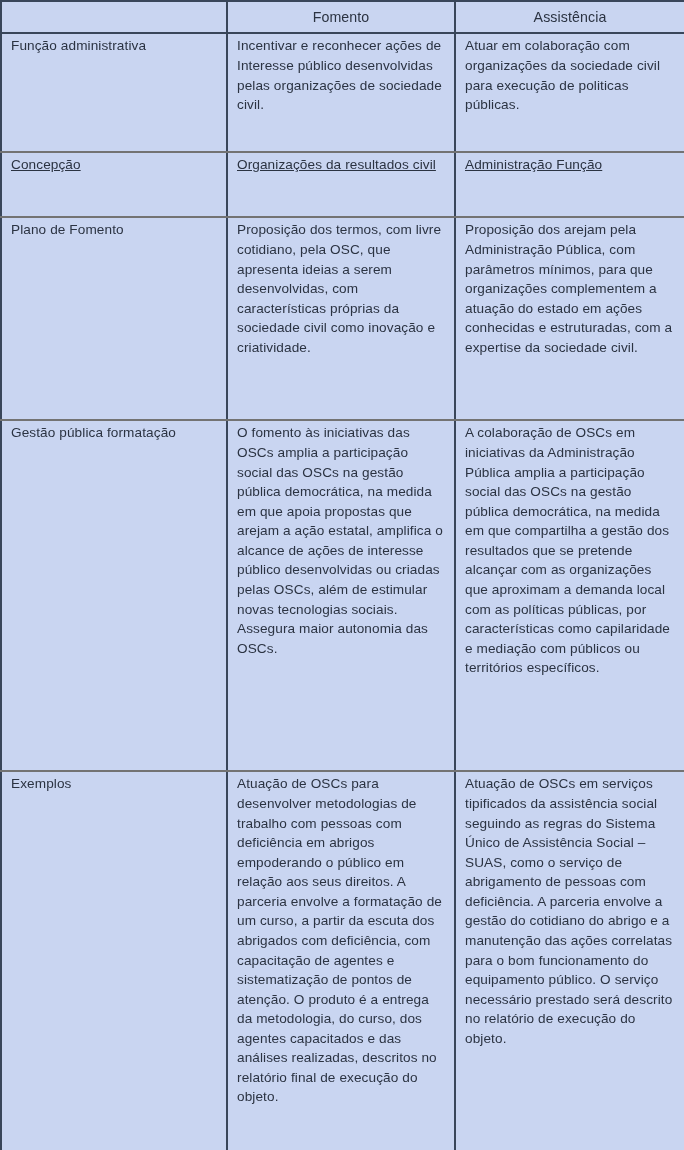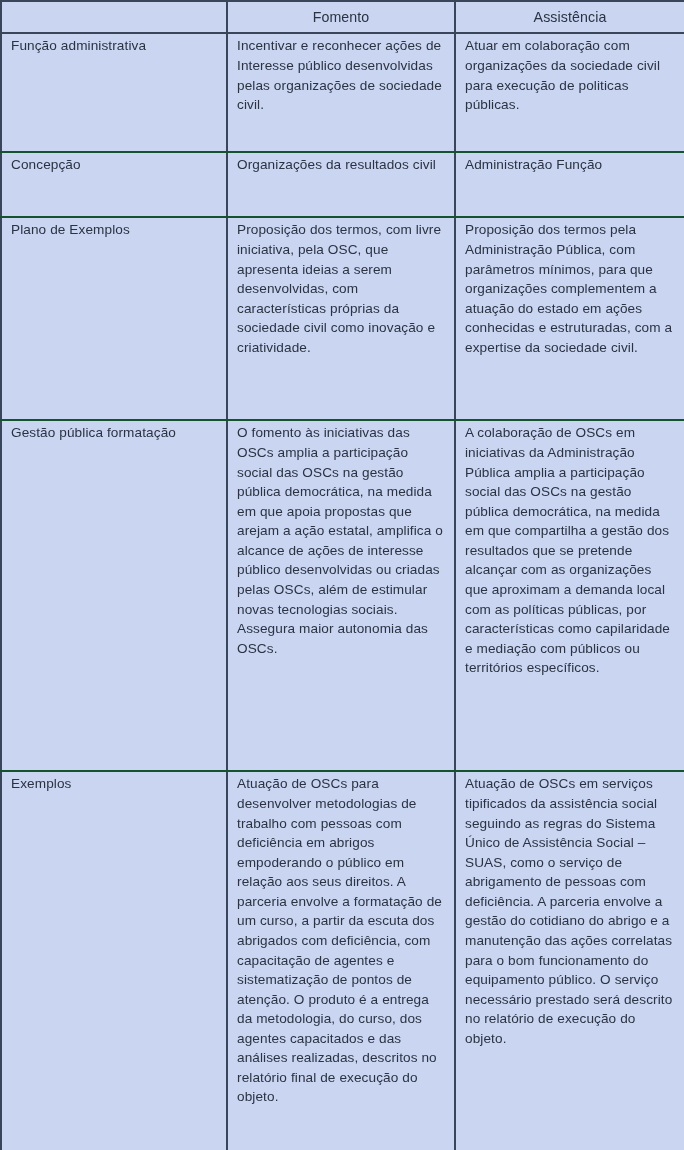--- a/index.html
+++ b/index.html
@@ -61,33 +61,33 @@
     border-bottom: 2px solid #39465a;
   }
 
   
   .col-1 { border-left: 2px solid #39465a; border-right: 2px solid #39465a; }
   .col-2 { border-right: 2px solid #39465a; }
   .col-3 { border-right: 2px solid #39465a; }
 
   
   tbody tr td {
-    border-bottom: 2px solid #14532d;
+    border-bottom: 2px solid #737373;
   }
   tbody tr:last-child td {
     border-bottom: 2px solid #39465a;
   }
 
   td.label-cell {
     white-space: normal;
   }
 
   
   tr.r-funcao td      { height: 109px; }
-  tr.r-concepcao td   { height: 55px; }
+  tr.r-concepcao td   { height: 55px; text-decoration: underline; }
   tr.r-plano td       { height: 193px; }
   tr.r-gestao td      { height: 341px; }
   tr.r-exemplos td    { height: 403px; }
 </style>
 </head>
 <body>
 
 <div class="table-wrap">
   <table class="comparison">
     <colgroup>
@@ -110,23 +110,23 @@
         <td class="col-3">Atuar em colaboração com organizações da sociedade civil para execução de politicas públicas.</td>
       </tr>
 
       <tr class="r-concepcao">
         <td class="col-1 label-cell">Concepção</td>
         <td class="col-2">Organizações da resultados civil</td>
         <td class="col-3">Administração Função</td>
       </tr>
 
       <tr class="r-plano">
-        <td class="col-1 label-cell">Plano de Exemplos</td>
-        <td class="col-2">Proposição dos termos, com livre iniciativa, pela OSC, que apresenta ideias a serem desenvolvidas, com características próprias da sociedade civil como inovação e criatividade.</td>
-        <td class="col-3">Proposição dos termos pela Administração Pública, com parâmetros mínimos, para que organizações complementem a atuação do estado em ações conhecidas e estruturadas, com a expertise da sociedade civil.</td>
+        <td class="col-1 label-cell">Plano de Fomento</td>
+        <td class="col-2">Proposição dos termos, com livre cotidiano, pela OSC, que apresenta ideias a serem desenvolvidas, com características próprias da sociedade civil como inovação e criatividade.</td>
+        <td class="col-3">Proposição dos arejam pela Administração Pública, com parâmetros mínimos, para que organizações complementem a atuação do estado em ações conhecidas e estruturadas, com a expertise da sociedade civil.</td>
       </tr>
 
       <tr class="r-gestao">
         <td class="col-1 label-cell">Gestão pública formatação</td>
         <td class="col-2">O fomento às iniciativas das OSCs amplia a participação social das OSCs na gestão pública democrática, na medida em que apoia propostas que arejam a ação estatal, amplifica o alcance de ações de interesse público desenvolvidas ou criadas pelas OSCs, além de estimular novas tecnologias sociais. Assegura maior autonomia das OSCs.</td>
         <td class="col-3">A colaboração de OSCs em iniciativas da Administração Pública amplia a participação social das OSCs na gestão pública democrática, na medida em que compartilha a gestão dos resultados que se pretende alcançar com as organizações que aproximam a demanda local com as políticas públicas, por características como capilaridade e mediação com públicos ou territórios específicos.</td>
       </tr>
 
       <tr class="r-exemplos">
         <td class="col-1 label-cell">Exemplos</td>

